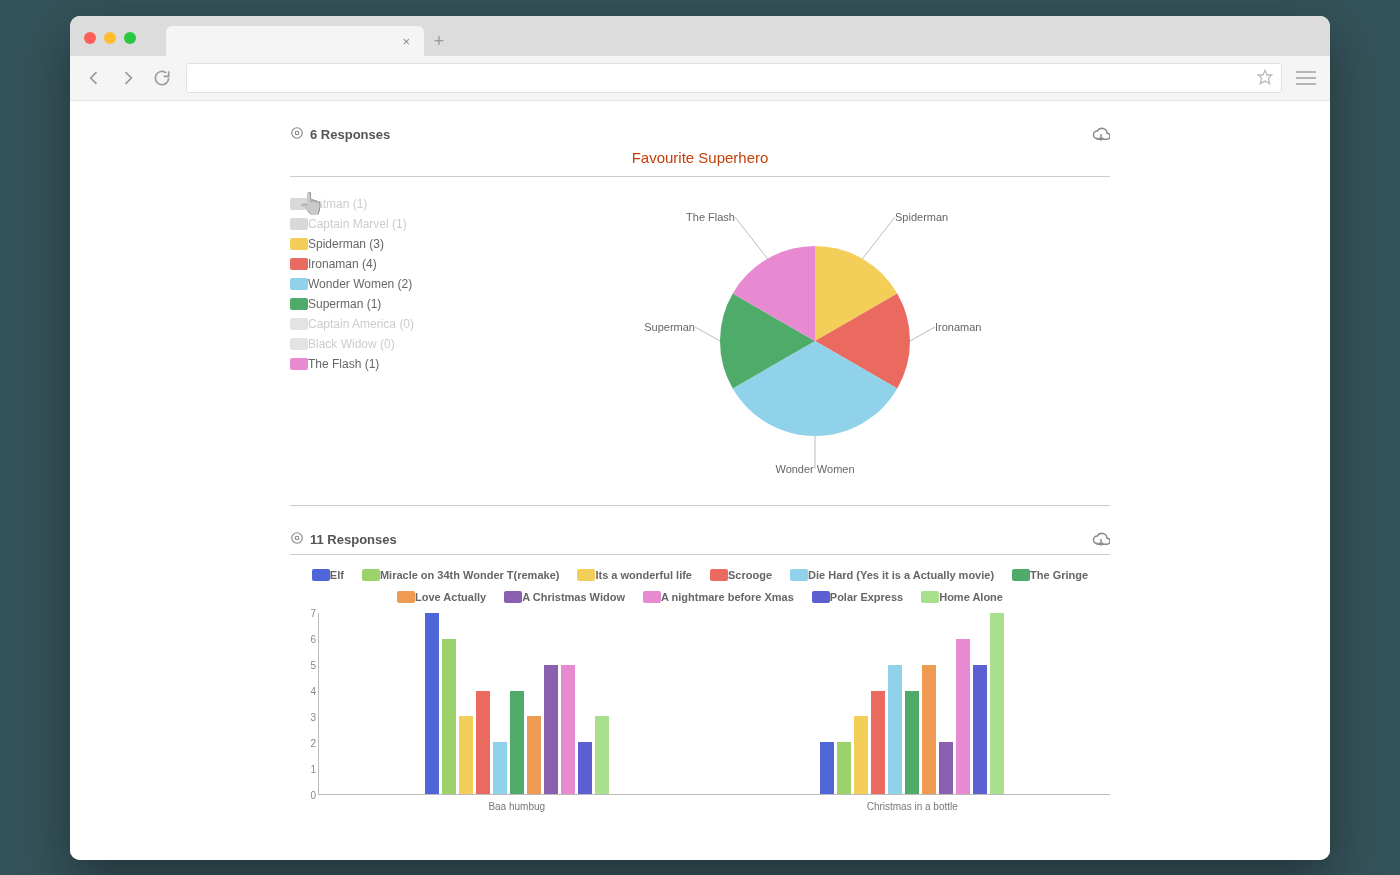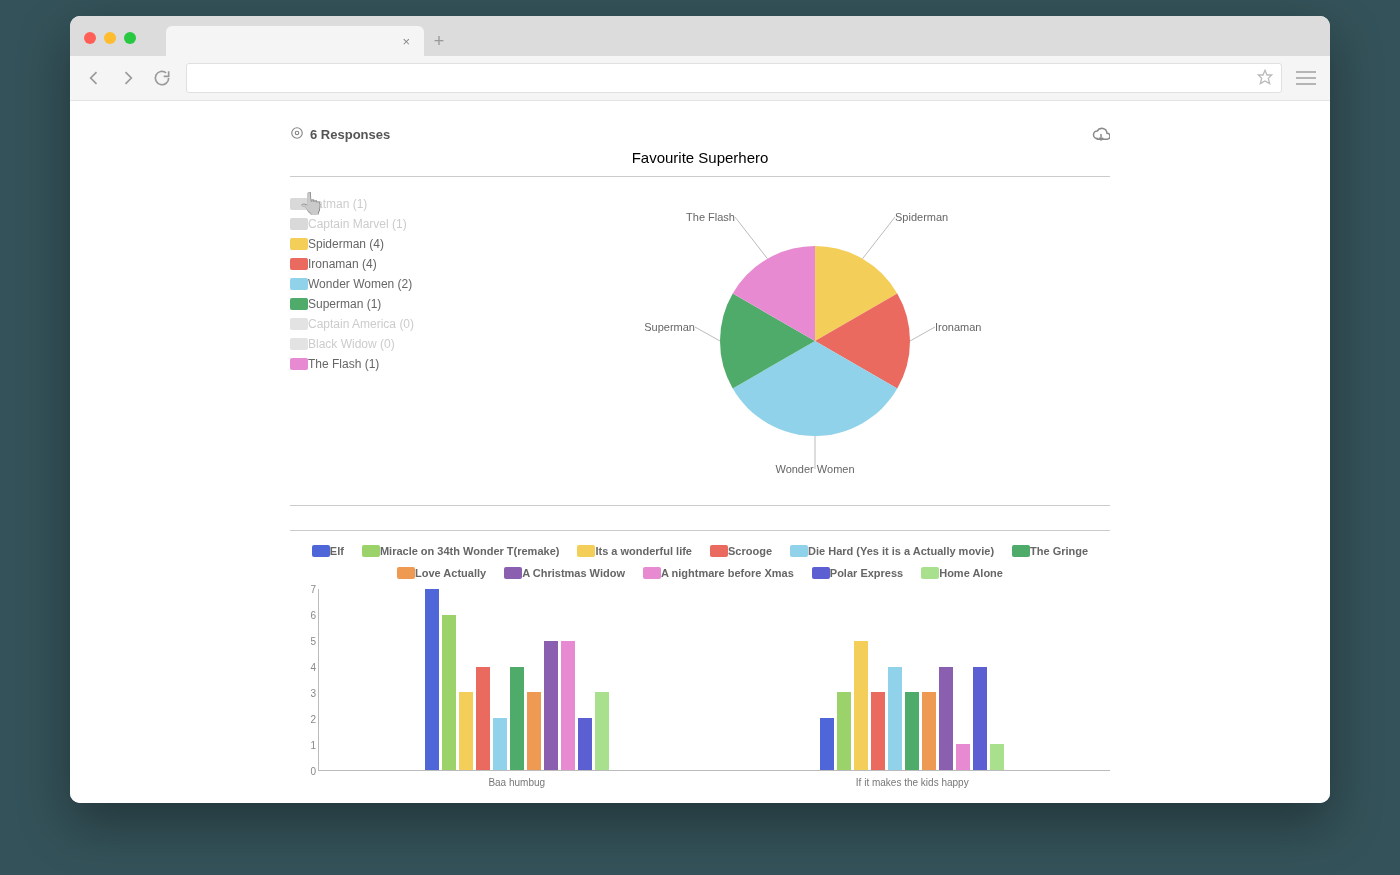--- a/index.html
+++ b/index.html
@@ -37,32 +37,32 @@
   }
   .tb-icn{width:20px;height:20px;color:#9a9a9a;display:flex;align-items:center;justify-content:center;}
   .tb-icn svg{width:20px;height:20px;stroke:currentColor;fill:none;stroke-width:2;}
   .urlbar{
     flex:1;height:28px;background:#fff;border:1px solid #e0e0e0;border-radius:3px;
     display:flex;align-items:center;justify-content:flex-end;padding:0 8px;color:#bbb;
   }
   .hamb{display:flex;flex-direction:column;gap:4px;}
   .hamb span{display:block;width:20px;height:2px;background:#b5b5b5;}
 
-  .page{background:#fff;padding:24px 0 14px 0;}
+  .page{background:#fff;padding:24px 0 47px 0;}
   .content{width:820px;margin:0 auto;}
 
   .block-head{
     display:flex;align-items:center;justify-content:space-between;
     font-weight:600;color:#555;margin-bottom:6px;
   }
   .block-head .left{display:flex;align-items:center;gap:6px;}
   .cloud{width:18px;height:18px;color:#8a8a8a;}
   .cloud svg{width:100%;height:100%;stroke:currentColor;fill:none;stroke-width:2;}
 
-  .chart-title{text-align:center;font-size:15px;color:#000000;margin:4px 0 10px;}
+  .chart-title{text-align:center;font-size:15px;color:#c2410c;margin:4px 0 10px;}
   hr.rule{border:none;border-top:1px solid #ccc;margin:0 0 14px;}
 
   
   .pie-wrap{display:flex;gap:30px;align-items:flex-start;position:relative;}
   .pie-legend{width:200px;font-size:12px;color:#666;position:relative;}
   .lg-row{display:flex;align-items:center;margin:6px 0;}
   .sw{width:18px;height:12px;border-radius:2px;flex:0 0 18px;}
   .lg-row.dim{color:#ccc;}
   .lg-row.dim .sw{background:#e3e3e3;}
   .cursor-hand{position:absolute;top:0;left:8px;font-size:22px;pointer-events:none;filter:grayscale(1);}
@@ -171,21 +171,21 @@
         <div class="lg-row dim">
               <span class="sw" style="background: rgb(217, 217, 217);"></span>
               <span>Batman (1)</span>
             </div>
             <div class="lg-row dim">
               <span class="sw" style="background: rgb(217, 217, 217);"></span>
               <span>Captain Marvel (1)</span>
             </div>
             <div class="lg-row">
               <span class="sw" style="background: rgb(243, 206, 88);"></span>
-              <span>Spiderman (4)</span>
+              <span>Spiderman (3)</span>
             </div>
             <div class="lg-row">
               <span class="sw" style="background: rgb(234, 106, 95);"></span>
               <span>Ironaman (4)</span>
             </div>
             <div class="lg-row">
               <span class="sw" style="background: rgb(143, 210, 233);"></span>
               <span>Wonder Women (2)</span>
             </div>
             <div class="lg-row">
@@ -221,20 +221,38 @@
               <text x="70" y="140" text-anchor="end" class="pie-lbl">Superman</text>
               <path d="M 190 150 L 107.72758664047834 102.5 A 95 95 0 0 1 189.99999999999997 55 Z" fill="#e78ad1"></path>
               <line x1="142.49999999999994" y1="67.72758664047835" x2="110" y2="26" stroke="#bbb"></line>
               <text x="110" y="30" text-anchor="end" class="pie-lbl">The Flash</text>
             </svg>
         </div>
       </div>
 
       <div class="sep"></div>
 
+      <div class="block-head">
+        <div class="left">
+          <span>
+            <svg width="14" height="14" viewBox="0 0 24 24" stroke="#888" fill="none" stroke-width="2">
+              <circle cx="12" cy="12" r="9"></circle>
+                <circle cx="12" cy="12" r="3"></circle>
+            </svg>
+          </span>
+          <span>11 Responses</span>
+        </div>
+        <div class="cloud">
+          <svg viewBox="0 0 24 24">
+              <path d="M7 18a5 5 0 0 1 0-10 7 7 0 0 1 13 3 4 4 0 0 1 0 8H7z"></path>
+              <polyline points="12 12 12 20"></polyline>
+              <polyline points="9 17 12 20 15 17"></polyline>
+            </svg>
+        </div>
+      </div>
       <hr class="rule">
 
       <div class="bar-legend" id="bar-legend">
           <div class="lg-row">
             <span class="sw" style="background: rgb(79, 102, 216);"></span>
             <span>Elf</span>
           </div>
           <div class="lg-row">
             <span class="sw" style="background: rgb(155, 210, 106);"></span>
             <span>Miracle on 34th Wonder T(remake)</span>
@@ -298,30 +316,30 @@
               <div class="bar" title="The Gringe: 4" style="background: rgb(79, 171, 106); height: 57.1429%;"></div>
               <div class="bar" title="Love Actually: 3" style="background: rgb(238, 154, 82); height: 42.8571%;"></div>
               <div class="bar" title="A Christmas Carol: 5" style="background: rgb(139, 95, 176); height: 71.4286%;"></div>
               <div class="bar" title="A nightmare before Xmas: 5" style="background: rgb(231, 138, 209); height: 71.4286%;"></div>
               <div class="bar" title="Polar Express: 2" style="background: rgb(91, 95, 209); height: 28.5714%;"></div>
               <div class="bar" title="Home Alone: 3" style="background: rgb(168, 224, 141); height: 42.8571%;"></div>
               <div class="x-lbl">Baa humbug</div>
             </div>
             <div class="group">
               <div class="bar" title="Elf: 2" style="background: rgb(79, 102, 216); height: 28.5714%;"></div>
-              <div class="bar" title="Miracle on 34th Street T(remake): 3" style="background: rgb(155, 210, 106); height: 42.8571%;"></div>
-              <div class="bar" title="Its a wonderful life: 5" style="background: rgb(243, 206, 88); height: 71.4286%;"></div>
-              <div class="bar" title="Scrooge: 3" style="background: rgb(234, 106, 95); height: 42.8571%;"></div>
-              <div class="bar" title="Die Hard (Yes it is a Christmas movie): 4" style="background: rgb(143, 210, 233); height: 57.1429%;"></div>
-              <div class="bar" title="The Gringe: 3" style="background: rgb(79, 171, 106); height: 42.8571%;"></div>
-              <div class="bar" title="Love Actually: 3" style="background: rgb(238, 154, 82); height: 42.8571%;"></div>
-              <div class="bar" title="A Christmas Carol: 4" style="background: rgb(139, 95, 176); height: 57.1429%;"></div>
-              <div class="bar" title="A nightmare before Xmas: 1" style="background: rgb(231, 138, 209); height: 14.2857%;"></div>
-              <div class="bar" title="Polar Express: 4" style="background: rgb(91, 95, 209); height: 57.1429%;"></div>
-              <div class="bar" title="Home Alone: 1" style="background: rgb(168, 224, 141); height: 14.2857%;"></div>
-              <div class="x-lbl">If it makes the kids happy</div>
+              <div class="bar" title="Miracle on 34th Street T(remake): 2" style="background: rgb(155, 210, 106); height: 28.5714%;"></div>
+              <div class="bar" title="Its a wonderful life: 3" style="background: rgb(243, 206, 88); height: 42.8571%;"></div>
+              <div class="bar" title="Scrooge: 4" style="background: rgb(234, 106, 95); height: 57.1429%;"></div>
+              <div class="bar" title="Die Hard (Yes it is a Christmas movie): 5" style="background: rgb(143, 210, 233); height: 71.4286%;"></div>
+              <div class="bar" title="The Gringe: 4" style="background: rgb(79, 171, 106); height: 57.1429%;"></div>
+              <div class="bar" title="Love Actually: 5" style="background: rgb(238, 154, 82); height: 71.4286%;"></div>
+              <div class="bar" title="A Christmas Carol: 2" style="background: rgb(139, 95, 176); height: 28.5714%;"></div>
+              <div class="bar" title="A nightmare before Xmas: 6" style="background: rgb(231, 138, 209); height: 85.7143%;"></div>
+              <div class="bar" title="Polar Express: 5" style="background: rgb(91, 95, 209); height: 71.4286%;"></div>
+              <div class="bar" title="Home Alone: 7" style="background: rgb(168, 224, 141); height: 100%;"></div>
+              <div class="x-lbl">Christmas in a bottle</div>
             </div>
           </div>
       </div>
 
     </div>
   </div>
 </div>
 
 </body></html>

